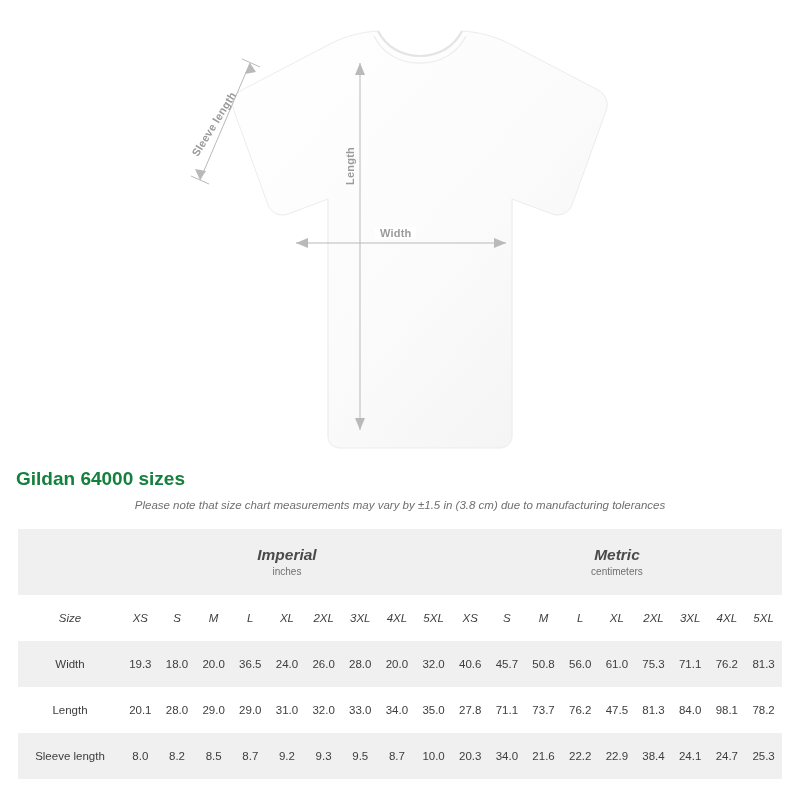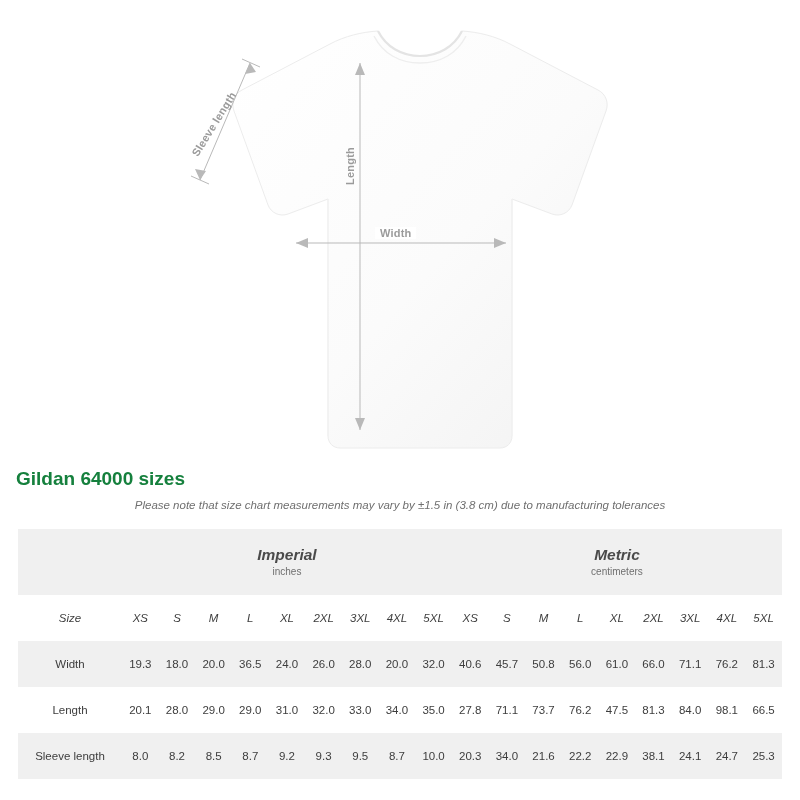--- a/index.html
+++ b/index.html
@@ -275,21 +275,21 @@
           <td>24.0</td>
           <td>26.0</td>
           <td>28.0</td>
           <td>20.0</td>
           <td>32.0</td>
           <td>40.6</td>
           <td>45.7</td>
           <td>50.8</td>
           <td>56.0</td>
           <td>61.0</td>
-          <td>66.0</td>
+          <td>75.3</td>
           <td>71.1</td>
           <td>76.2</td>
           <td>81.3</td>
         </tr>
 
         <tr class="plain">
           <td class="rowlabel">Length</td>
           <td>20.1</td>
           <td>28.0</td>
           <td>29.0</td>
@@ -300,40 +300,40 @@
           <td>34.0</td>
           <td>35.0</td>
           <td>27.8</td>
           <td>71.1</td>
           <td>73.7</td>
           <td>76.2</td>
           <td>47.5</td>
           <td>81.3</td>
           <td>84.0</td>
           <td>98.1</td>
-          <td>66.5</td>
+          <td>78.2</td>
         </tr>
 
         <tr class="shaded">
           <td class="rowlabel">Sleeve length</td>
           <td>8.0</td>
           <td>8.2</td>
           <td>8.5</td>
           <td>8.7</td>
           <td>9.2</td>
           <td>9.3</td>
           <td>9.5</td>
           <td>8.7</td>
           <td>10.0</td>
           <td>20.3</td>
           <td>34.0</td>
           <td>21.6</td>
           <td>22.2</td>
           <td>22.9</td>
-          <td>38.1</td>
+          <td>38.4</td>
           <td>24.1</td>
           <td>24.7</td>
           <td>25.3</td>
         </tr>
       </tbody>
     </table>
   </div>
 
 </div>
 

